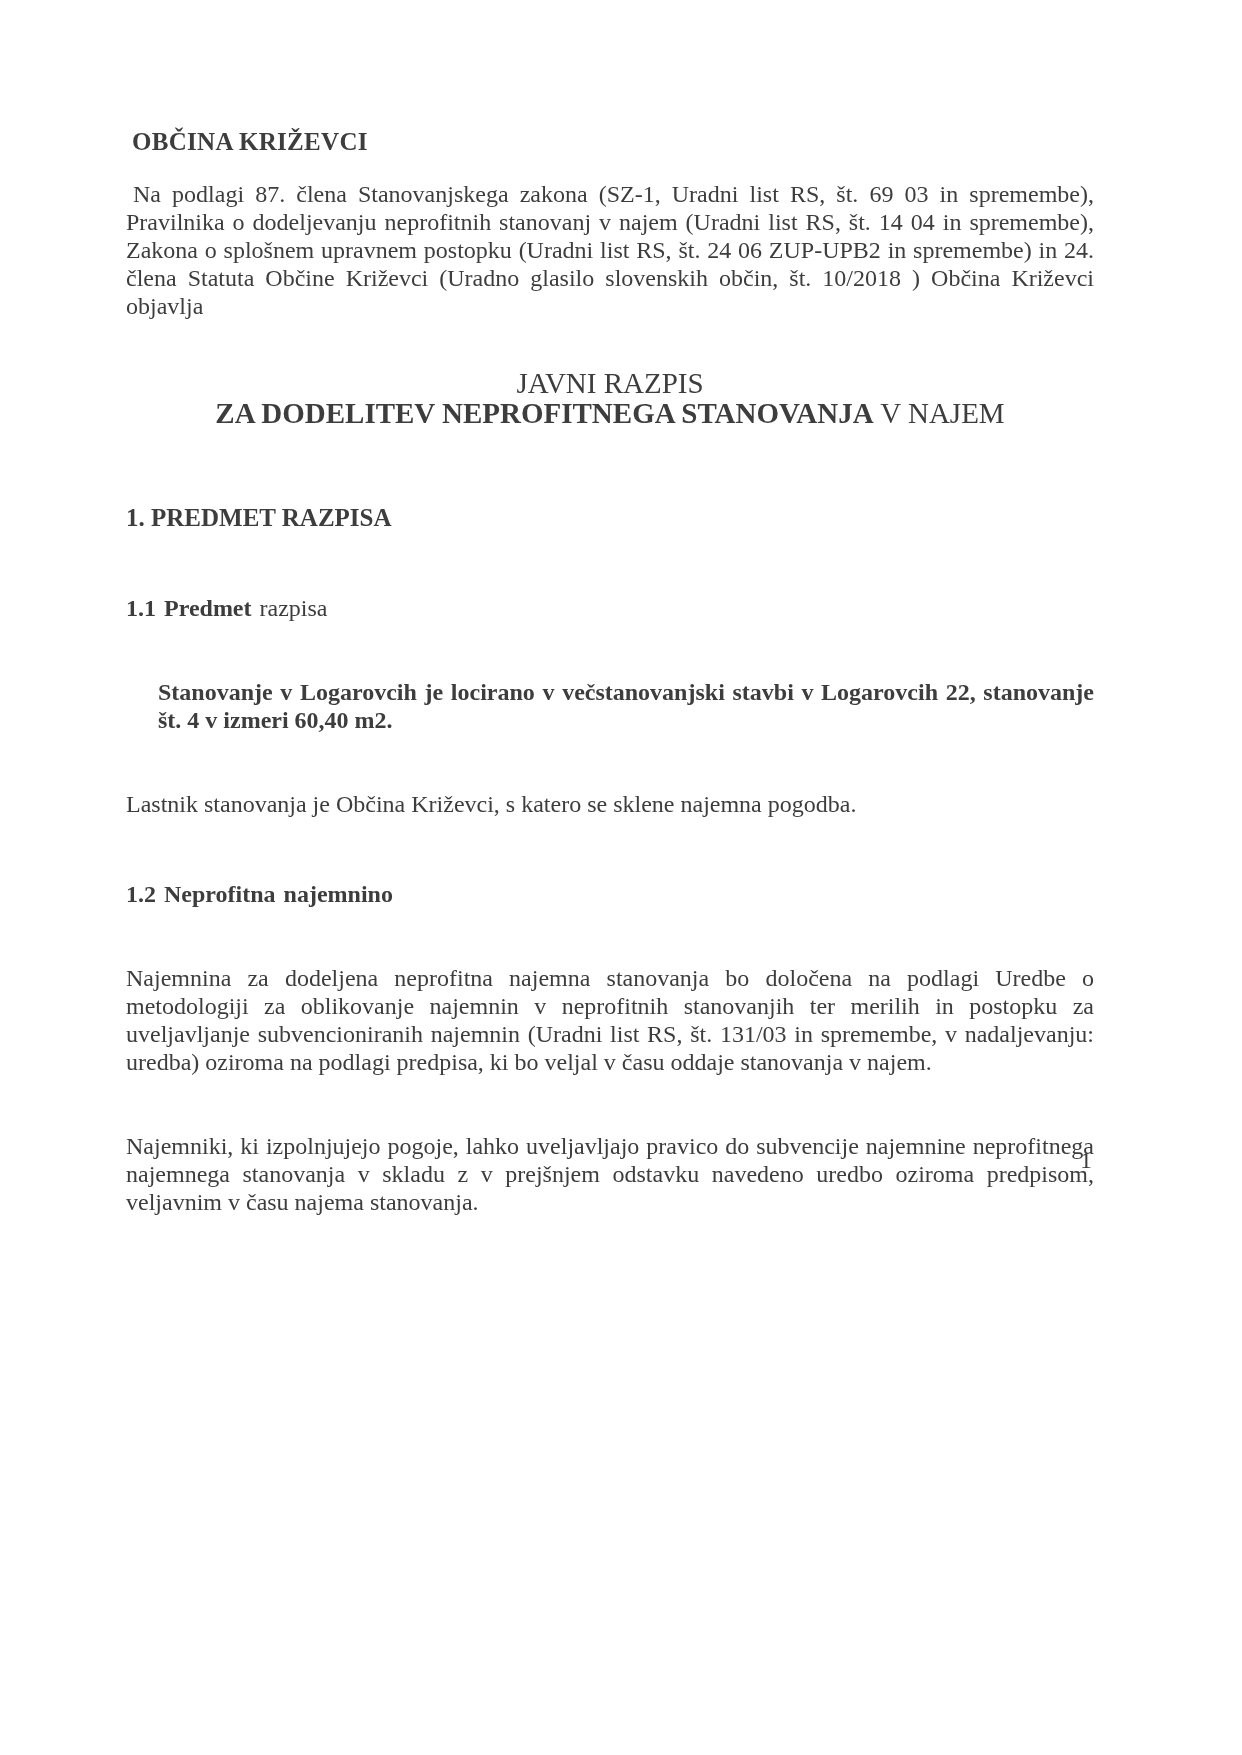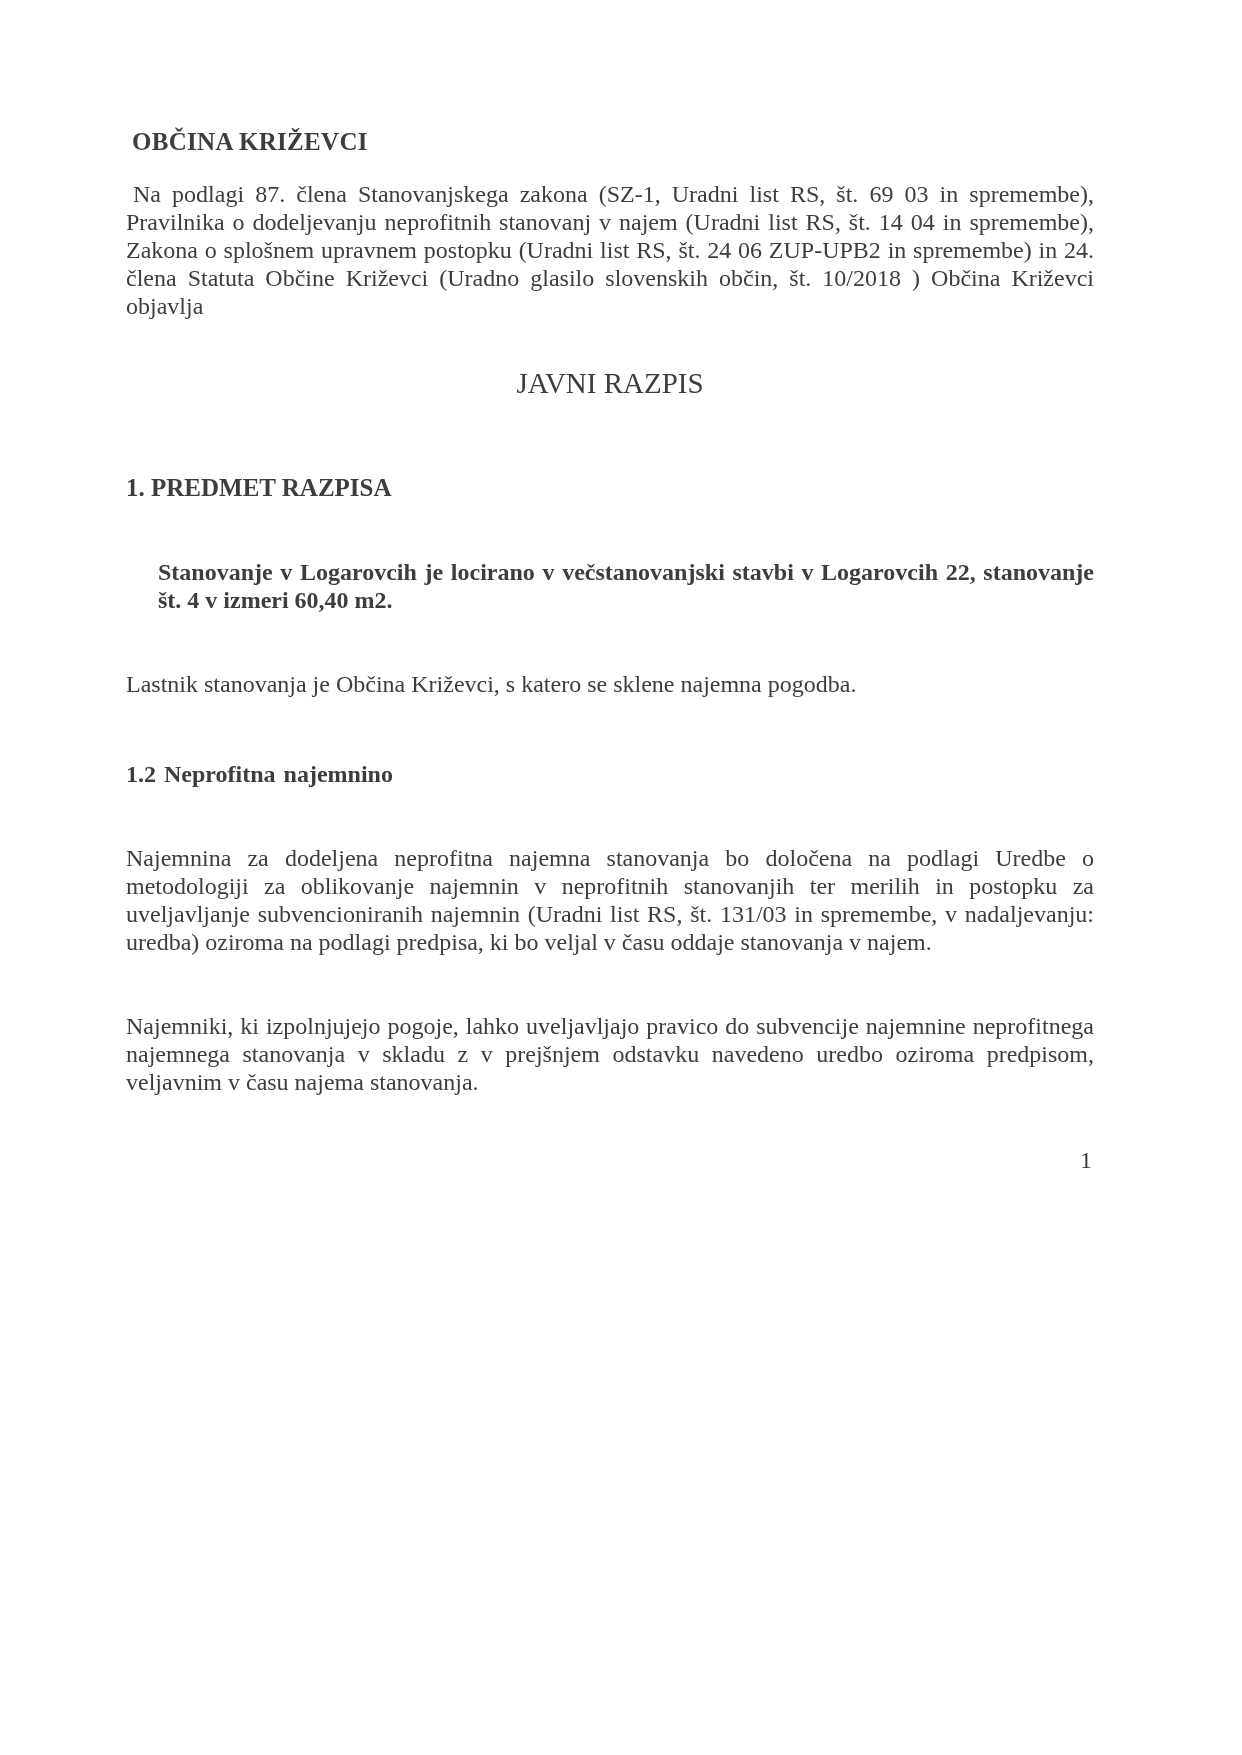--- a/index.html
+++ b/index.html
@@ -70,24 +70,26 @@
 <body>
 
 <div class="page">
 
   <p class="muni-heading">OBČINA KRIŽEVCI</p>
 
   <p class="para indent-sm">Na podlagi 87. člena Stanovanjskega zakona (SZ-1, Uradni list RS, št. 69 03 in spremembe), Pravilnika o dodeljevanju neprofitnih stanovanj v najem (Uradni list RS, št. 14 04 in spremembe), Zakona o splošnem upravnem postopku (Uradni list RS, št. 24 06  ZUP-UPB2 in spremembe) in 24. člena Statuta Občine Križevci (Uradno glasilo slovenskih občin, št. 10/2018 ) Občina Križevci objavlja</p>
 
   <div class="title-block">
     <div>JAVNI RAZPIS</div>
+    <div class="title-line2"><span>ZA DODELITEV NEPROFITNEGA STANOVANJA</span><span class="reg"> V NAJEM</span></div>
   </div>
 
   <p class="sec-heading">1. PREDMET RAZPISA</p>
 
+  <p class="subsec-heading"><span>1.1 Predmet</span><span class="reg"> razpisa</span></p>
 
 
   <div class="gap-28"></div>
 
   <p class="body-para bold">Stanovanje v Logarovcih je locirano v večstanovanjski stavbi v Logarovcih 22, stanovanje št. 4  v izmeri 60,40 m2.</p>
 
   <div class="gap-28"></div>
 
   <p class="body-para indent-sm">Lastnik stanovanja je Občina Križevci, s katero se sklene najemna pogodba.</p>
 

